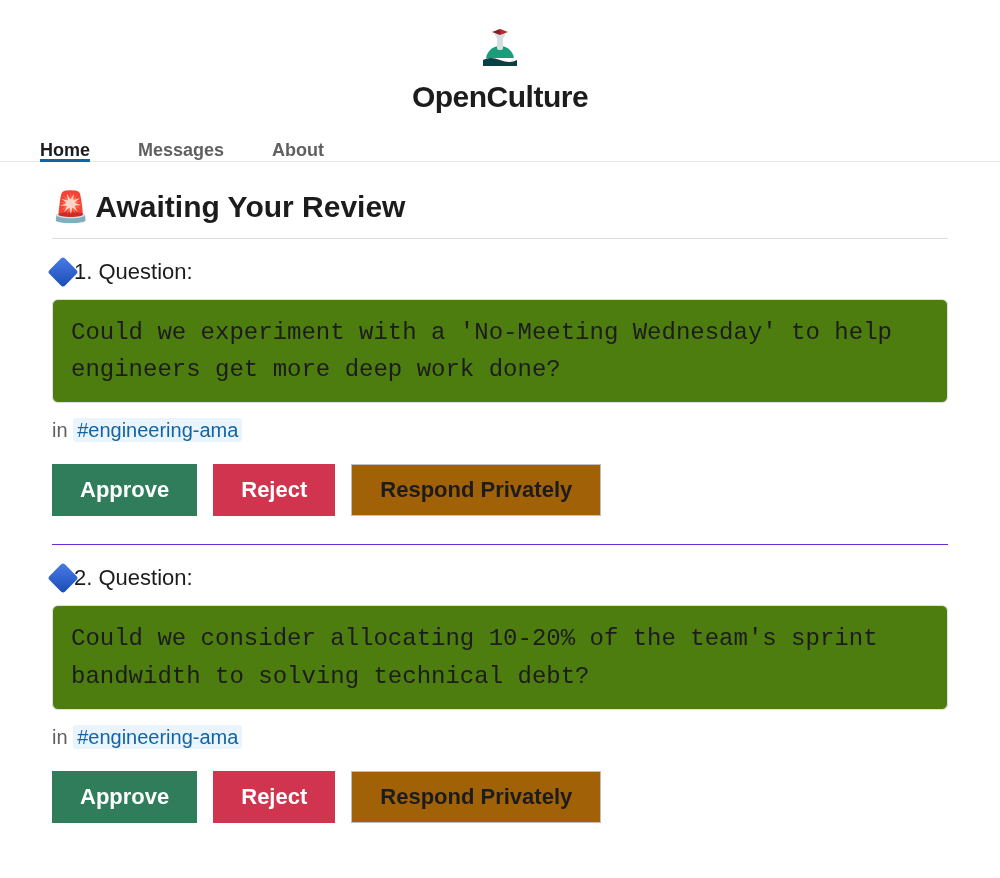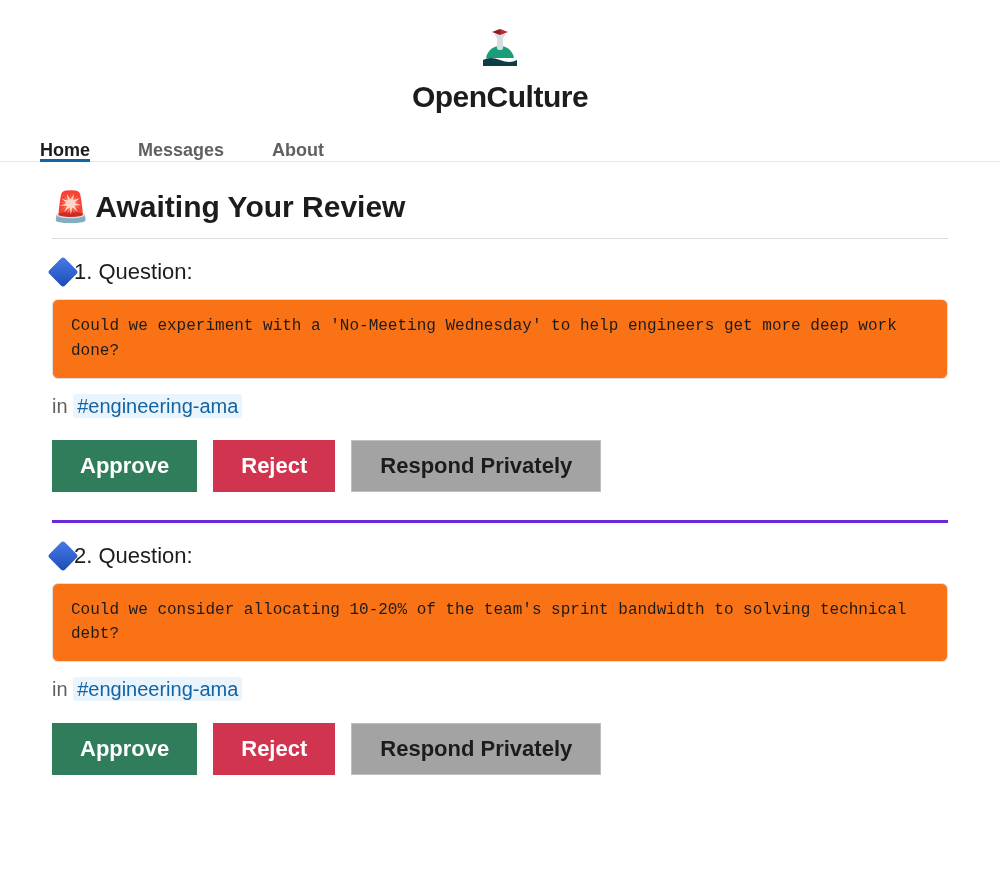--- a/index.html
+++ b/index.html
@@ -69,21 +69,21 @@
     }
     .section-title {
       font-size: 30px;
       font-weight: 800;
       text-align: center;
     }
     .item {
       padding: 20px 0 28px 0;
     }
     .item + .item {
-      border-top: 3px solid #6d28d9;
+      border-top: 1px solid #6d28d9;
     }
     .item-head {
       display: flex;
       align-items: center;
       gap: 0;
       margin-bottom: 14px;
       font-size: 22px;
     }
     .diamond-icon {
       width: 22px;
@@ -91,26 +91,26 @@
       background: linear-gradient(135deg, #4a7ce8 0%, #1a4bb5 100%);
       transform: rotate(45deg);
       border-radius: 3px;
       flex-shrink: 0;
     }
     .item-label {
       color: #1d1c1d;
       font-weight: 400;
     }
     .question-box {
-      background: #f97316;
+      background: #4d7c0f;
       border: 1px solid #e0e0e0;
       border-radius: 6px;
       padding: 14px 18px;
       font-family: "SFMono-Regular", Consolas, "Liberation Mono", Menlo, monospace;
-      font-size: 16px;
+      font-size: 24px;
       line-height: 1.55;
       color: #1d1c1d;
       margin-bottom: 16px;
       white-space: normal;
     }
     .channel-line {
       font-size: 20px;
       margin-bottom: 22px;
     }
     .channel-in {
@@ -137,21 +137,21 @@
     }
     .btn-approve {
       background: #2f7d5a;
       color: #fff;
     }
     .btn-reject {
       background: #d1344e;
       color: #fff;
     }
     .btn-outline {
-      background: #a3a3a3;
+      background: #a16207;
       color: #1d1c1d;
       border: 1px solid #bfbfbf;
     }
   </style>
 </head>
 <body>
 
 <div class="header">
   <div class="app-logo">
     <svg viewBox="0 0 40 40" width="40" height="40">

